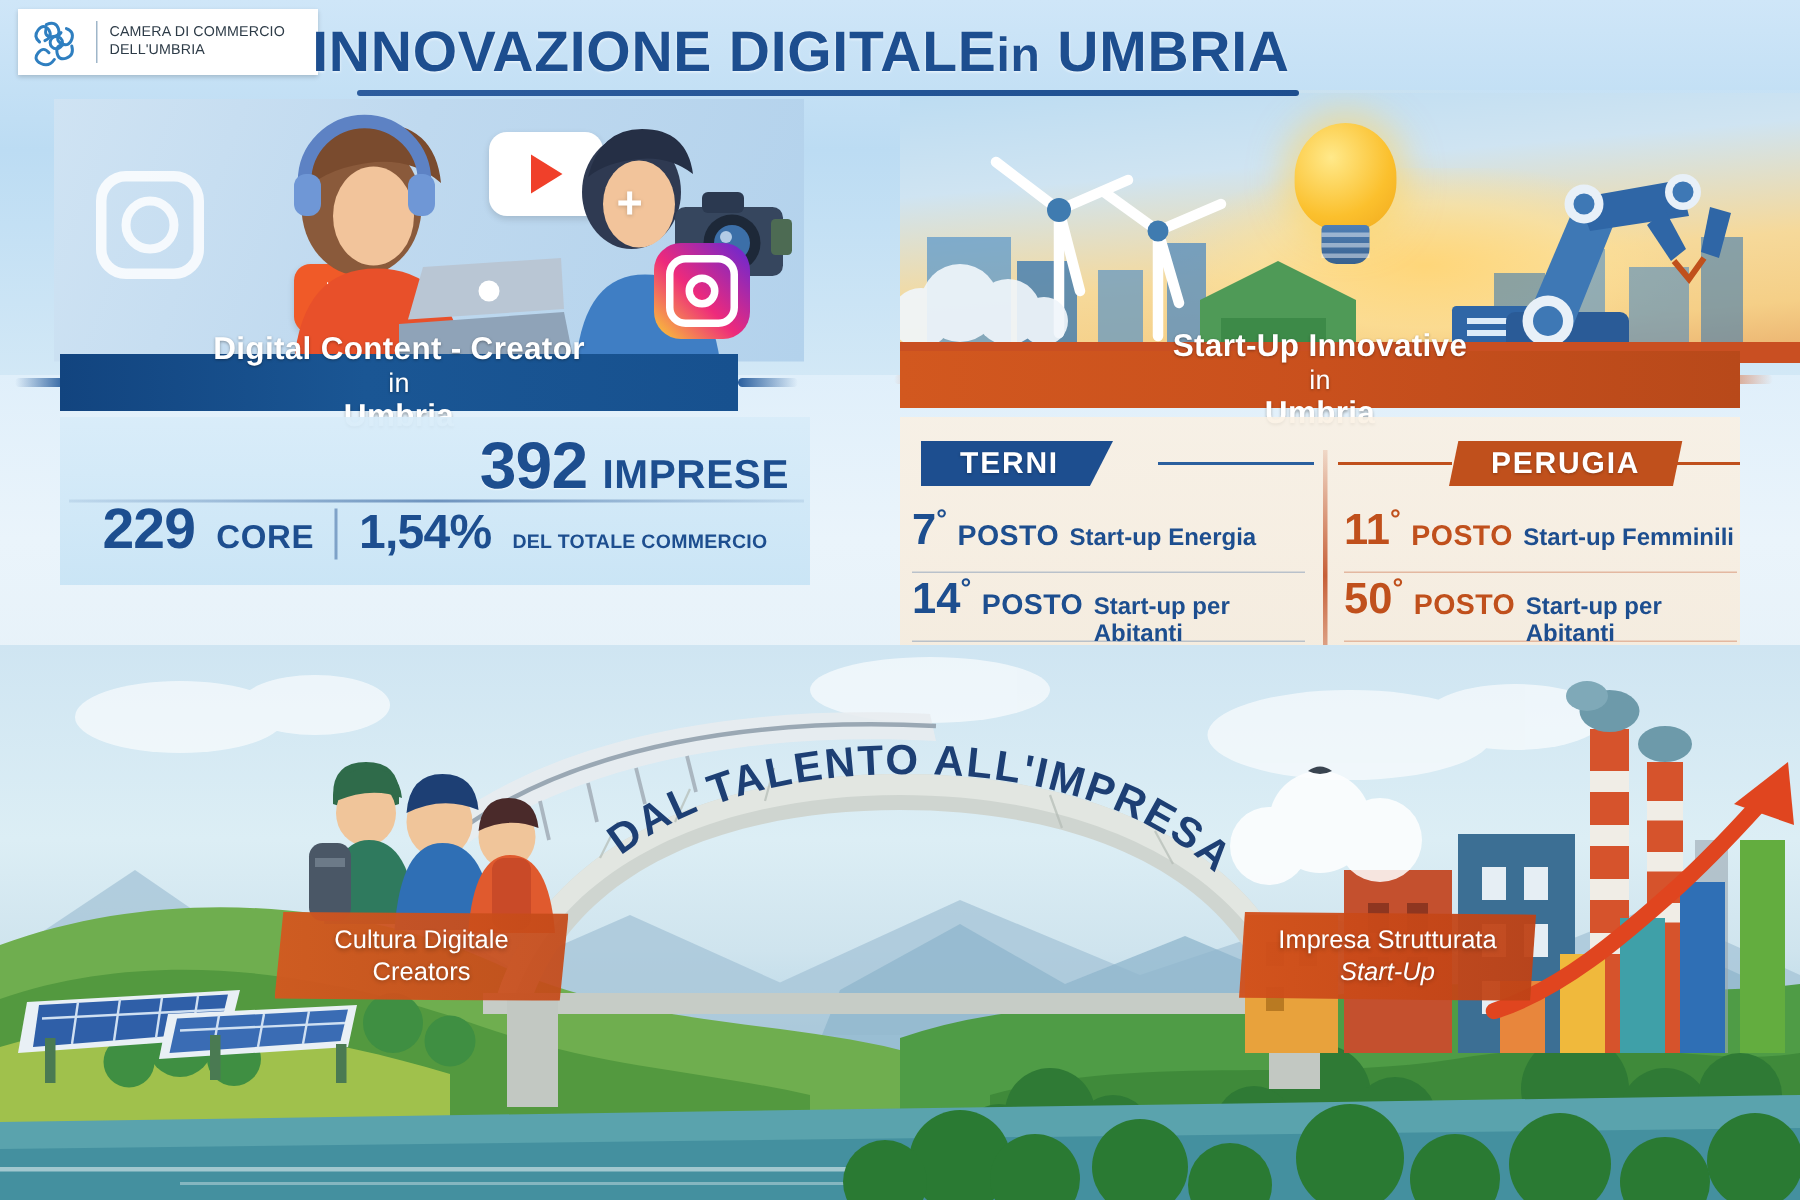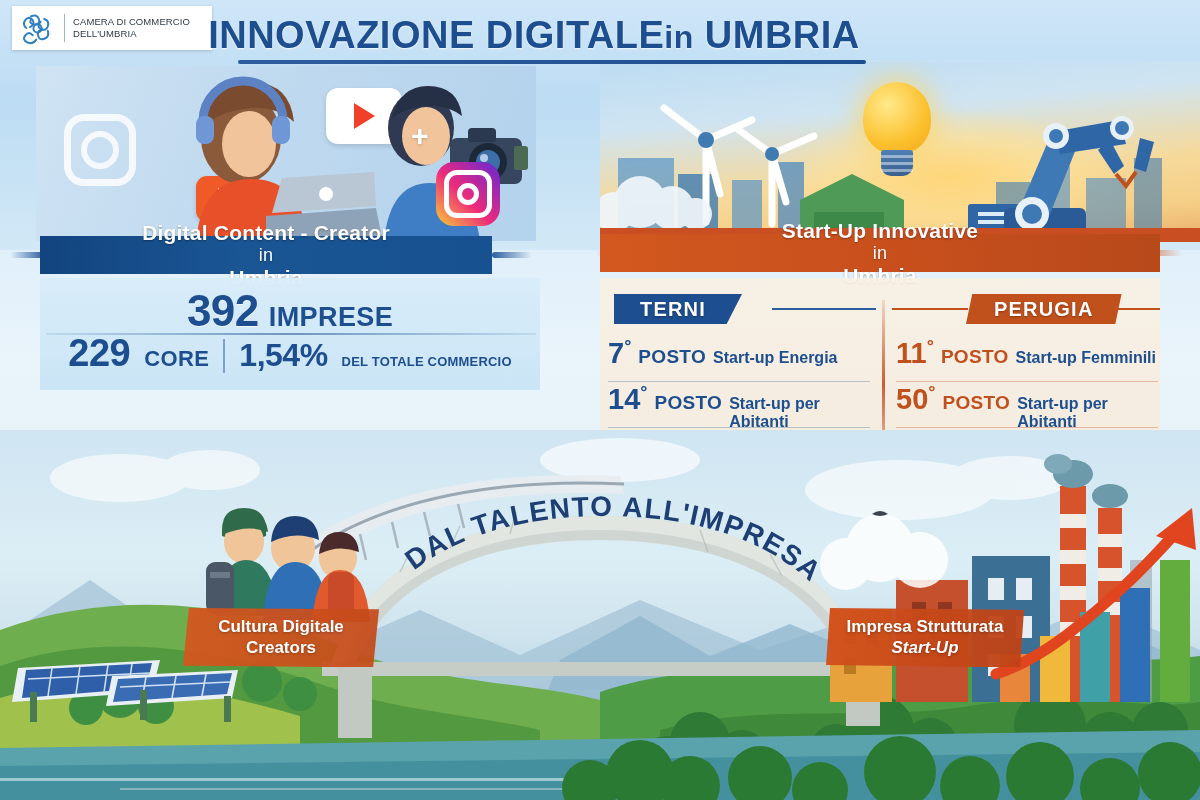--- a/index.html
+++ b/index.html
@@ -75,21 +75,21 @@
   .banner-left { left:40px; top:236px; width:452px;
     background:linear-gradient(90deg,#12447f 0%,#1a5694 45%,#17518f 100%); }
   .banner-right { left:600px; top:234px; width:560px;
     background:linear-gradient(90deg,#d2581f 0%,#c9501d 50%,#b8491a 100%); }
   .deco { position:absolute; height:6px; border-radius:3px; }
 
   
   .card-left { position:absolute; left:40px; top:278px; width:500px; height:112px;
     background:linear-gradient(180deg,rgba(216,236,249,.92),rgba(198,227,245,.88));
     padding:8px 14px; }
-  .stat-row1 { display:flex; align-items:baseline; justify-content:center; gap:10px; height:46px; }
+  .stat-row1 { display:flex; align-items:baseline; justify-content:flex-end; gap:10px; height:46px; }
   .stat-row2 { display:flex; align-items:baseline; justify-content:center; gap:14px; height:48px; }
   .num-xl { font-size:44px; font-weight:800; color:#1d4e8f; letter-spacing:-.5px;
     text-shadow:0 1px 1px rgba(255,255,255,.7); }
   .num-lg { font-size:38px; font-weight:800; color:#1d4e8f; letter-spacing:-.5px; }
   .lbl-xl { font-size:27px; font-weight:700; color:#1d4e8f; letter-spacing:.4px; }
   .lbl-lg { font-size:22px; font-weight:700; color:#1d4e8f; letter-spacing:.4px; }
   .lbl-sm { font-size:13px; font-weight:700; color:#1d4e8f; letter-spacing:.2px; }
   .hrule { position:absolute; left:46px; top:333px; width:490px; height:2px;
     background:linear-gradient(90deg,rgba(29,78,143,.1),rgba(29,78,143,.55),rgba(29,78,143,.1)); }
   .vrule { width:2px; height:34px; background:rgba(29,78,143,.45); align-self:center; }
@@ -122,21 +122,21 @@
   .rank-perugia .rank-num, .rank-perugia .rank-posto { color:#c0501c; }
   .rank-perugia .rank-desc { color:#1d4e8f; }
   .rank-row.wide { gap:6px; }
   .rank-strong { font-size:18px; font-weight:800; color:#1d4e8f; letter-spacing:.2px; }
   .rank-sub { font-size:14px; font-weight:700; color:#1d4e8f; letter-spacing:.2px; }
 
   
   .scene { position:absolute; left:0; top:430px; width:1200px; height:370px; overflow:hidden; }
   .sc-sky { position:absolute; inset:0; background:linear-gradient(180deg,#cfe5f2 0%,#dceef5 35%,#cfe4ee 55%,#b9d7e6 70%); }
 
-  .orange-tag { position:absolute; color:#fff; font-weight:700;
+  .orange-tag { position:absolute; color:#fff; font-weight:400;
     text-shadow:0 1px 3px rgba(0,0,0,.3); padding:9px 18px; line-height:1.22; }
   .tag-left { left:183px; top:608px; width:196px; text-align:center; font-size:17px;
     background:linear-gradient(90deg,rgba(214,86,30,.93),rgba(196,74,25,.93));
     clip-path:polygon(3% 0,100% 2%,97% 100%,0 97%); }
   .tag-right { left:826px; top:608px; width:198px; text-align:center; font-size:17px;
     background:linear-gradient(90deg,rgba(209,79,27,.95),rgba(190,66,22,.95));
     clip-path:polygon(2% 0,100% 3%,98% 100%,0 96%); }
   .tag-right .it { font-style:italic; font-size:17px; }
 </style>
 </head>

